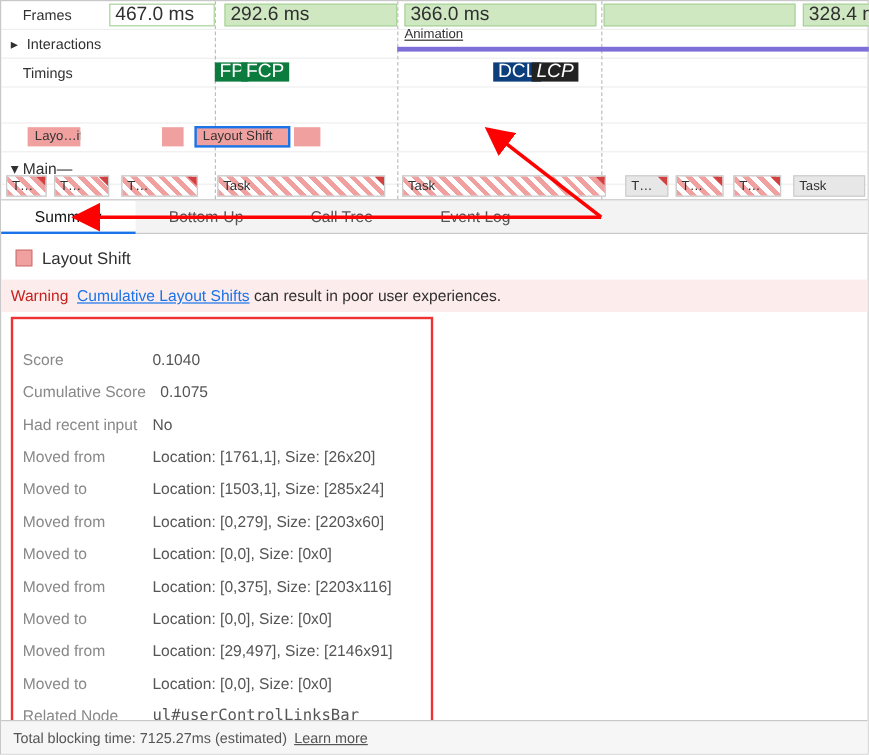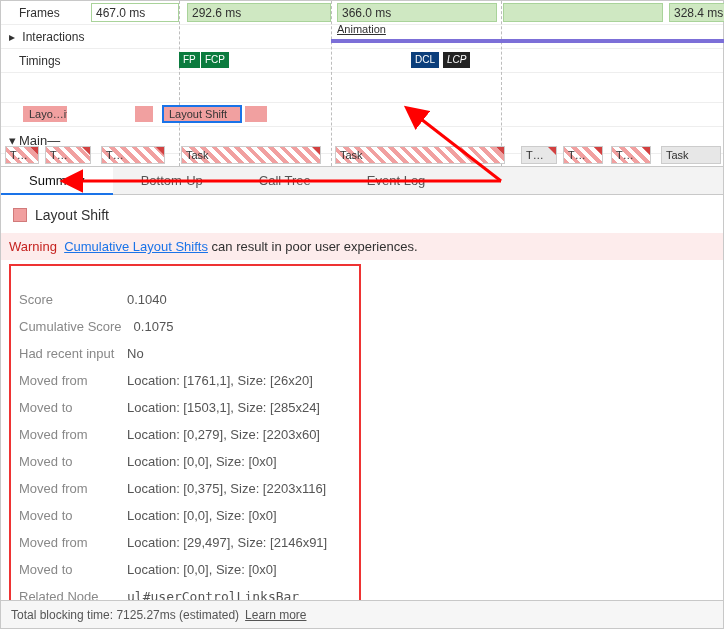--- a/index.html
+++ b/index.html
@@ -8,23 +8,23 @@
   
   
   .tracks { position: relative; height: 166px; border-bottom: 1px solid #c8c8c8; }
   .track-row { display: flex; align-items: center; height: 20px; border-bottom: 1px solid #eee; font-size: 12px; }
   .track-row.tall { height: 24px; }
   .track-label { width: 170px; padding-left: 8px; padding-right: 4px; white-space: nowrap; }
   .track-label .disclosure { display:inline-block; width:10px; }
   .track-body { position: relative; flex: 1; height: 100%; }
   .ruler-tick { position:absolute; top:0; bottom:0; border-left:1px dashed #bdbdbd; }
   
-  .frame-block { position:absolute; top:2px; bottom:2px; background:#cfe8c2; border:1px solid #a9d39a; font-size:12px; padding:0 4px; display:flex; align-items:center; white-space:nowrap; overflow:hidden; }
-  
-  .badge { position:absolute; top:3px; height:16px; line-height:16px; font-size:10px; color:#fff; padding:0 4px; }
+  .frame-block { position:absolute; top:2px; bottom:2px; background:#cfe8c2; border:1px solid #a9d39a; font-size:16px; padding:0 4px; display:flex; align-items:center; white-space:nowrap; overflow:hidden; }
+  
+  .badge { position:absolute; top:3px; height:16px; line-height:16px; font-size:16px; color:#fff; padding:0 4px; }
   .badge.green { background:#0b7b3e; }
   .badge.navy  { background:#0b3e7b; }
   .badge.black { background:#222;font-style:italic; }
   
   .exp-block { position:absolute; top:3px; height:16px; line-height:16px; font-size:11px; background:#f1a0a0; color:#333; padding:0 6px; overflow:hidden; white-space:nowrap; }
   .exp-block.sel { outline:2px solid #1a73e8; outline-offset:-1px; }
   .exp-block.tiny { padding:0; }
   
   .anim-bar { position:absolute; top:14px; height:4px; background:#7c6fd8; }
   .anim-label { position:absolute; top:-2px; font-size:11px;text-decoration:underline; }

